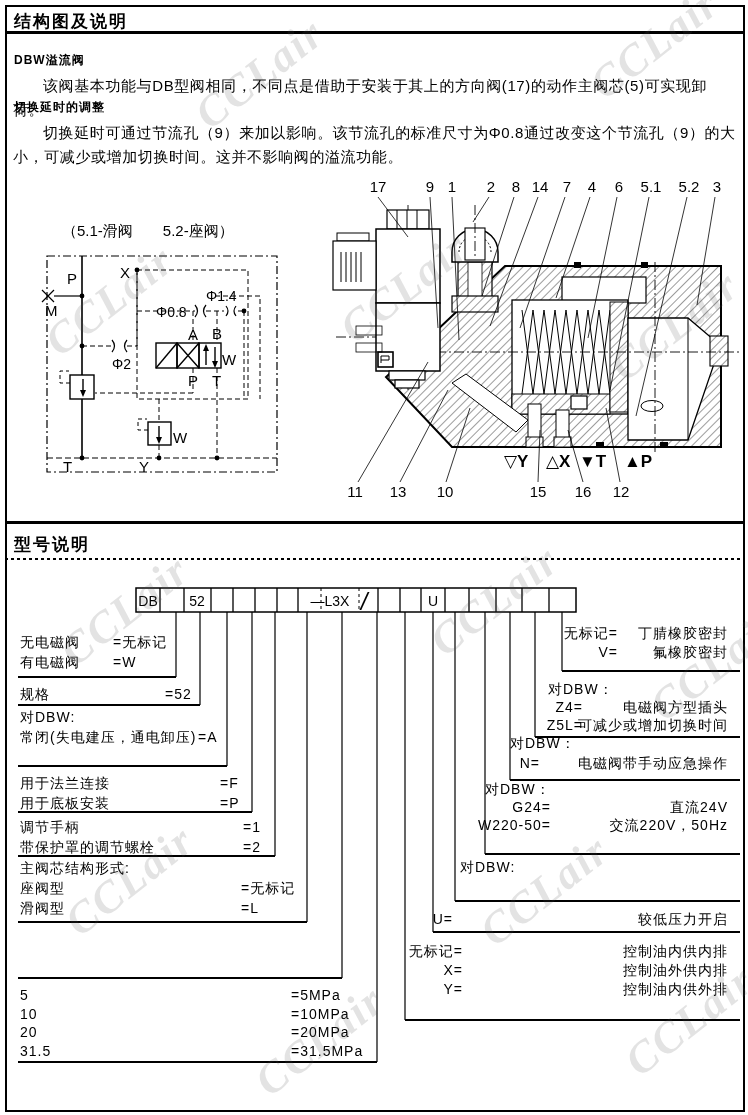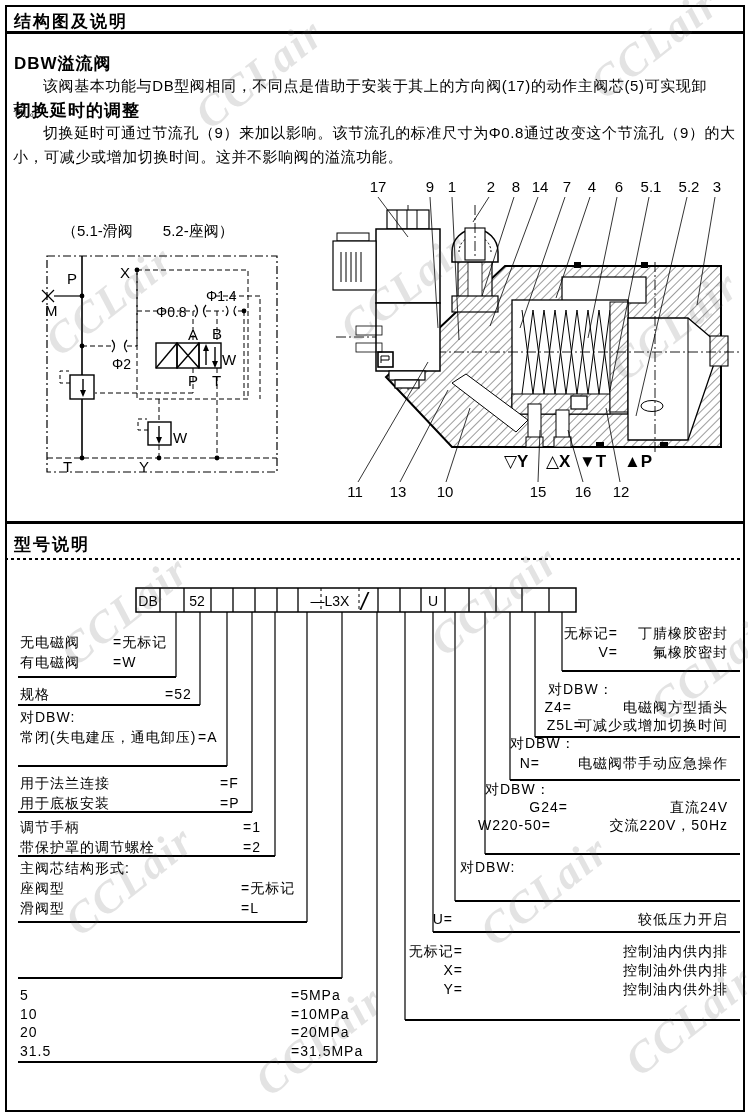--- a/index.html
+++ b/index.html
@@ -3,21 +3,21 @@
 <meta charset="utf-8">
 <style>
   html,body{margin:0;padding:0;}
   body{width:748px;height:1115px;position:relative;background:#fff;color:#000;
        font-family:"Liberation Sans","DejaVu Sans",sans-serif;overflow:hidden;}
   .frame{position:absolute;left:5px;top:5px;width:736px;height:1103px;border:2px solid #000;}
   .sec-title{position:absolute;left:14px;font-size:17px;font-weight:bold;letter-spacing:2px;}
   .rule-solid{position:absolute;left:5px;width:738px;background:#000;}
   .rule-dotted{position:absolute;left:5px;width:738px;height:2px;
        background:repeating-linear-gradient(90deg,#000 0 3px,transparent 3px 6px);}
-  .subhead{position:absolute;left:14px;font-size:17px;font-weight:bold;letter-spacing:1px;}
+  .subhead{position:absolute;left:14px;font-size:12px;font-weight:bold;letter-spacing:1px;}
   .para{position:absolute;left:13px;width:724px;font-size:15px;line-height:23.5px;
         text-indent:2em;letter-spacing:0.6px;}
   .wm{position:absolute;font-family:"Liberation Serif","DejaVu Serif",serif;
       font-style:italic;font-weight:bold;font-size:44px;letter-spacing:2px;
       color:rgba(80,80,80,0.16);transform:rotate(-38deg);white-space:nowrap;
       pointer-events:none;z-index:5;}
   svg text{font-family:"Liberation Sans","DejaVu Sans",sans-serif;}
   .lblock{position:absolute;left:20px;font-size:14px;letter-spacing:1px;z-index:2;}
   .rblock{position:absolute;font-size:14px;letter-spacing:1px;z-index:2;}
   .mrow{position:relative;height:20px;line-height:20px;white-space:nowrap;}
@@ -302,21 +302,21 @@
   <div class="rrow" style="height:19px">
       <span class="rkey" style="right:110px">V=</span>
       <span class="rval">氟橡胶密封</span>
     </div>
 </div>
 <div class="rblock" style="left:548px;width:180px;top:681px">
   <div class="rrow" style="height:18px">
       <span class="rhdr">对DBW：</span>
     </div>
   <div class="rrow" style="height:18px">
-      <span class="rkey" style="right:156px">Z4=</span>
+      <span class="rkey" style="right:145px">Z4=</span>
       <span class="rval">电磁阀方型插头</span>
     </div>
   <div class="rrow" style="height:18px">
       <span class="rkey" style="right:145px">Z5L=</span>
       <span class="rval">可减少或增加切换时间</span>
     </div>
 </div>
 <div class="rblock" style="left:510px;width:218px;top:735px">
   <div class="rrow" style="height:20px">
       <span class="rhdr">对DBW：</span>
@@ -324,21 +324,21 @@
   <div class="rrow" style="height:20px">
       <span class="rkey" style="right:188px">N=</span>
       <span class="rval">电磁阀带手动应急操作</span>
     </div>
 </div>
 <div class="rblock" style="left:485px;width:243px;top:781px">
   <div class="rrow" style="height:18px">
       <span class="rhdr">对DBW：</span>
     </div>
   <div class="rrow" style="height:18px">
-      <span class="rkey" style="right:160px">G24=</span>
+      <span class="rkey" style="right:177px">G24=</span>
       <span class="rval">直流24V</span>
     </div>
   <div class="rrow" style="height:18px">
       <span class="rkey" style="right:177px">W220-50=</span>
       <span class="rval">交流220V，50Hz</span>
     </div>
 </div>
 <div class="rblock" style="left:460px;width:268px;top:859px">
   <div class="rrow" style="height:19px">
       <span class="rhdr">对DBW:</span>

